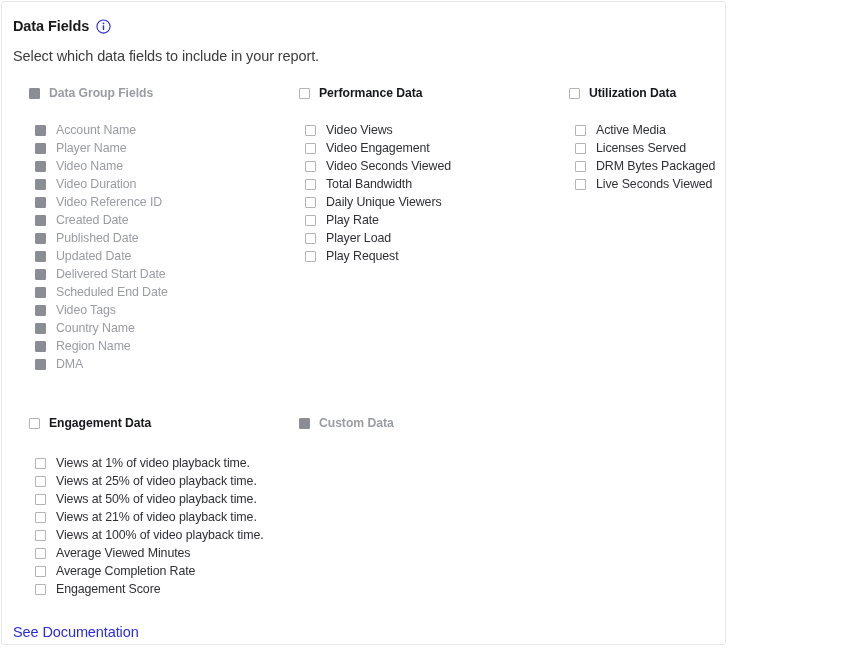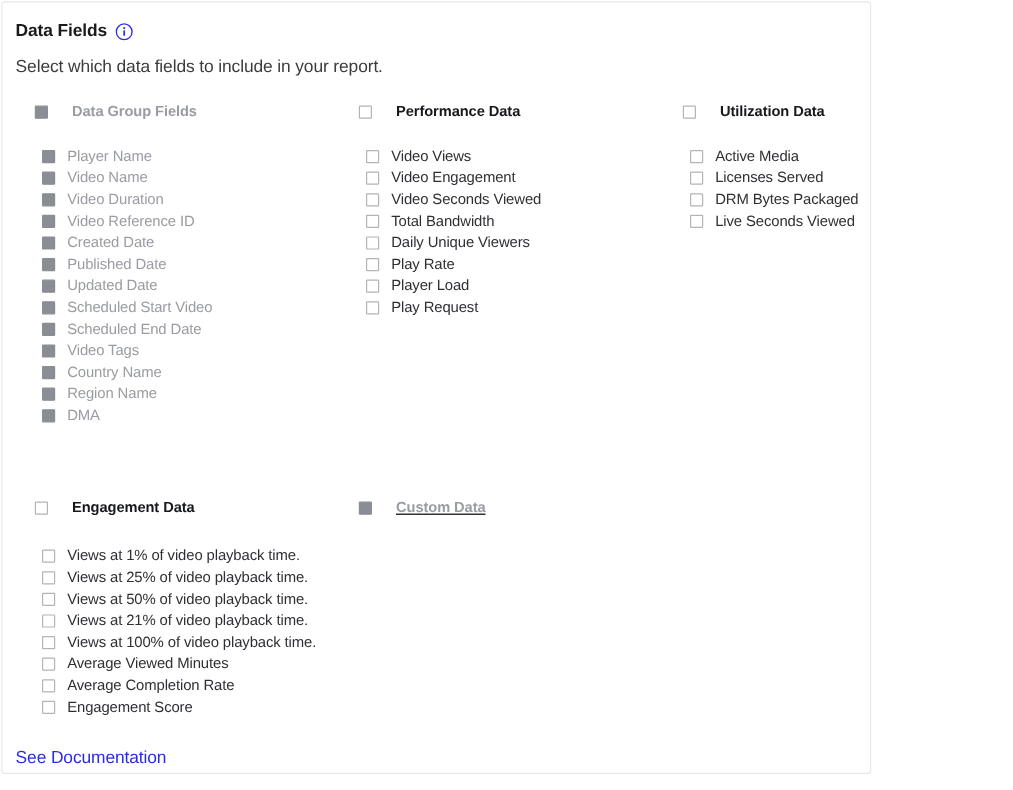--- a/index.html
+++ b/index.html
@@ -75,21 +75,21 @@
     border-radius: 1px;
   }
 
   
   .group {
     position: absolute;
   }
   .group-header {
     display: flex;
     align-items: center;
-    gap: 20px;
+    gap: 9px;
     height: 14px;
   }
   .group-title {
     font-size: 12.2px;
     font-weight: bold;
     letter-spacing: -0.05px;
     white-space: nowrap;
   }
   .group-title.on  { color: #17181c; }
   .group-title.off { color: #9a9ca3; }
@@ -110,21 +110,21 @@
     white-space: nowrap;
   }
   .item-label.on  { color: #2f3034; }
   .item-label.off { color: #9a9ca3; }
 
   
   #grp-data-group   { left: 27px;  top: 84px; }
   #grp-performance  { left: 297px; top: 84px; }
   #grp-utilization  { left: 567px; top: 84px; }
   #grp-engagement   { left: 27px;  top: 414px; }
-  #grp-custom       { left: 297px; top: 414px; text-decoration: underline; }
+  #grp-custom       { left: 297px; top: 414px; }
 
   #grp-engagement .items { margin-top: 24px; }
 
   .footer-link {
     position: absolute;
     left: 11px;
     top: 622px;
     font-size: 14.5px;
     color: #2b2be0;
     text-decoration: none;
@@ -151,20 +151,24 @@
   <div class="subtitle">Select which data fields to include in your report.</div>
 
   <div class="group" id="grp-data-group">
     <div class="group-header">
       <span class="cb disabled"></span>
       <span class="group-title off">Data Group Fields</span>
     </div>
     <div class="items">
       <div class="item">
           <span class="cb disabled"></span>
+          <span class="item-label off">Account Name</span>
+        </div>
+      <div class="item">
+          <span class="cb disabled"></span>
           <span class="item-label off">Player Name</span>
         </div>
       <div class="item">
           <span class="cb disabled"></span>
           <span class="item-label off">Video Name</span>
         </div>
       <div class="item">
           <span class="cb disabled"></span>
           <span class="item-label off">Video Duration</span>
         </div>
@@ -179,21 +183,21 @@
       <div class="item">
           <span class="cb disabled"></span>
           <span class="item-label off">Published Date</span>
         </div>
       <div class="item">
           <span class="cb disabled"></span>
           <span class="item-label off">Updated Date</span>
         </div>
       <div class="item">
           <span class="cb disabled"></span>
-          <span class="item-label off">Scheduled Start Video</span>
+          <span class="item-label off">Delivered Start Date</span>
         </div>
       <div class="item">
           <span class="cb disabled"></span>
           <span class="item-label off">Scheduled End Date</span>
         </div>
       <div class="item">
           <span class="cb disabled"></span>
           <span class="item-label off">Video Tags</span>
         </div>
       <div class="item">

